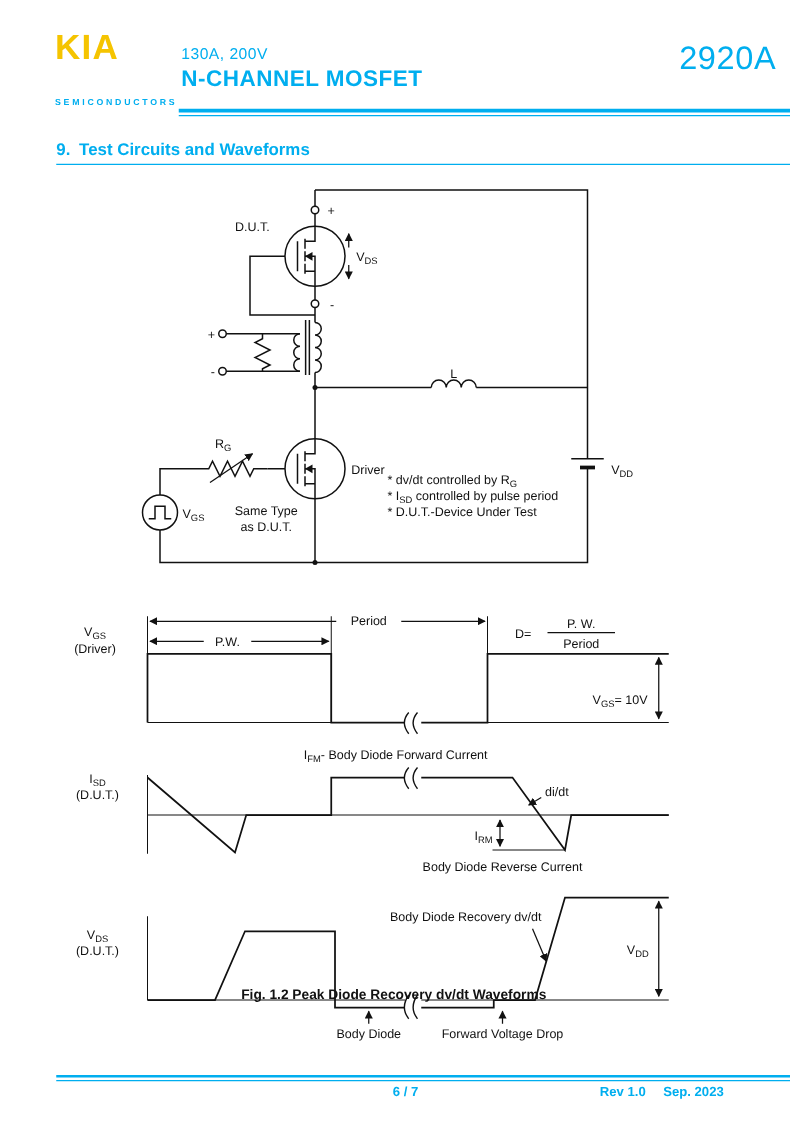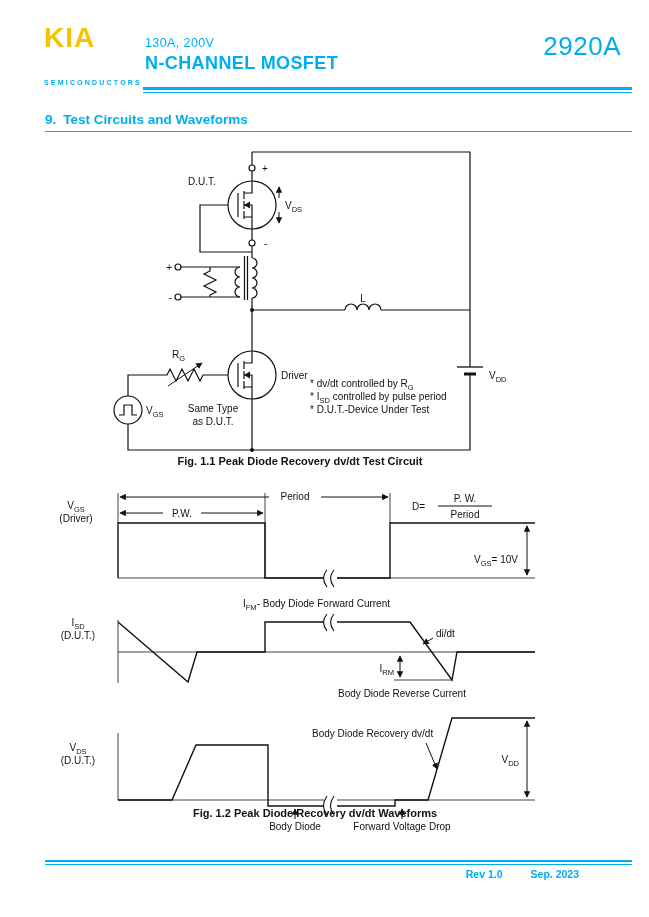--- a/index.html
+++ b/index.html
@@ -17,26 +17,26 @@
   
   .sec{left:45px;top:112px;font-size:13.5px;color:#00AEEF;display:flex;gap:7px;}
   .sec .num{font-weight:bold;}
   .sec .ttl{font-weight:bold;}
   .srule{left:45px;right:17px;top:131px;height:1px;background:#00AEEF;}
   
   .fig{left:0;}
   .fig text{font-size:10px;fill:#111;font-family:"Liberation Sans",sans-serif;}
   .caption{font-size:11px;font-weight:bold;text-align:center;color:#111;}
   .cap1{left:90px;width:420px;top:455px;}
-  .cap2{left:90px;width:450px;top:807px;}
+  .cap2{left:90px;width:450px;top:790px;}
   
   .frule1{left:45px;right:17px;top:860px;height:2px;background:#00AEEF;}
   .frule2{left:45px;right:17px;top:864px;height:1px;background:#00AEEF;}
   .fpage{left:0;right:0;top:868px;text-align:center;font-size:10.5px;font-weight:bold;color:#00AEEF;}
-  .frev{right:70px;top:868px;font-size:10.5px;font-weight:bold;color:#00AEEF;display:flex;gap:28px;}
+  .frev{right:70px;top:868px;font-size:10.5px;font-weight:bold;color:#00AEEF;display:flex;gap:14px;}
 </style>
 </head>
 <body>
 
 <div class="page">
 
   <div class="abs logo">KIA</div>
   <div class="abs logo-sub">SEMICONDUCTORS</div>
   <div class="abs spec1">130A, 200V</div>
   <div class="abs spec2">N-CHANNEL MOSFET</div>
@@ -133,21 +133,20 @@
     <text x="489" y="239"><tspan>V</tspan><tspan font-size="7.5" dy="2.5">DD</tspan></text>
     <text x="172" y="218"><tspan>R</tspan><tspan font-size="7.5" dy="2.5">G</tspan></text>
     <text x="281" y="239">Driver</text>
     <text x="146" y="274"><tspan>V</tspan><tspan font-size="7.5" dy="2.5">GS</tspan></text>
     <text x="213" y="272" text-anchor="middle">Same Type</text>
     <text x="213" y="285" text-anchor="middle">as D.U.T.</text>
     <text x="310" y="247"><tspan>* dv/dt controlled by R</tspan><tspan font-size="7.5" dy="2.5">G</tspan></text>
     <text x="310" y="260"><tspan>* I</tspan><tspan font-size="7.5" dy="2.5">SD</tspan><tspan font-size="10" dy="-2.5"> controlled by pulse period</tspan></text>
     <text x="310" y="272.5">* D.U.T.-Device Under Test</text>
   </svg>
-  <div class="abs caption cap1">Fig. 1.1 Peak Diode Recovery dv/dt Test Circuit</div>
 
   <svg class="abs fig" style="top:485px" width="649" height="360" viewBox="0 0 649 360">
     <defs>
       <marker id="ah2" viewBox="0 0 10 10" refX="9" refY="5" markerWidth="6.5" markerHeight="6.5" orient="auto-start-reverse">
           <path d="M0,0 L10,5 L0,10 z" fill="#111"></path>
         </marker>
     </defs>
 
     <g stroke="#111" stroke-width="0.8" fill="none">
       <path d="M118,93 H535"></path>
@@ -206,18 +205,19 @@
     <text x="78" y="279" text-anchor="middle">(D.U.T.)</text>
     <text x="312" y="252">Body Diode Recovery dv/dt</text>
     <text x="519" y="278" text-anchor="end"><tspan>V</tspan><tspan font-size="7.5" dy="2.5">DD</tspan></text>
     <text x="295" y="345" text-anchor="middle">Body Diode</text>
     <text x="402" y="345" text-anchor="middle">Forward Voltage Drop</text>
   </svg>
   <div class="abs caption cap2">Fig. 1.2 Peak Diode Recovery dv/dt Waveforms</div>
 
   <div class="abs frule1"></div>
   <div class="abs frule2"></div>
+  <div class="abs fpage">6 / 7</div>
   <div class="abs frev">
     <span>Rev 1.0</span>
     <span>Sep. 2023</span>
   </div>
 
 </div>
 
 </body></html>

